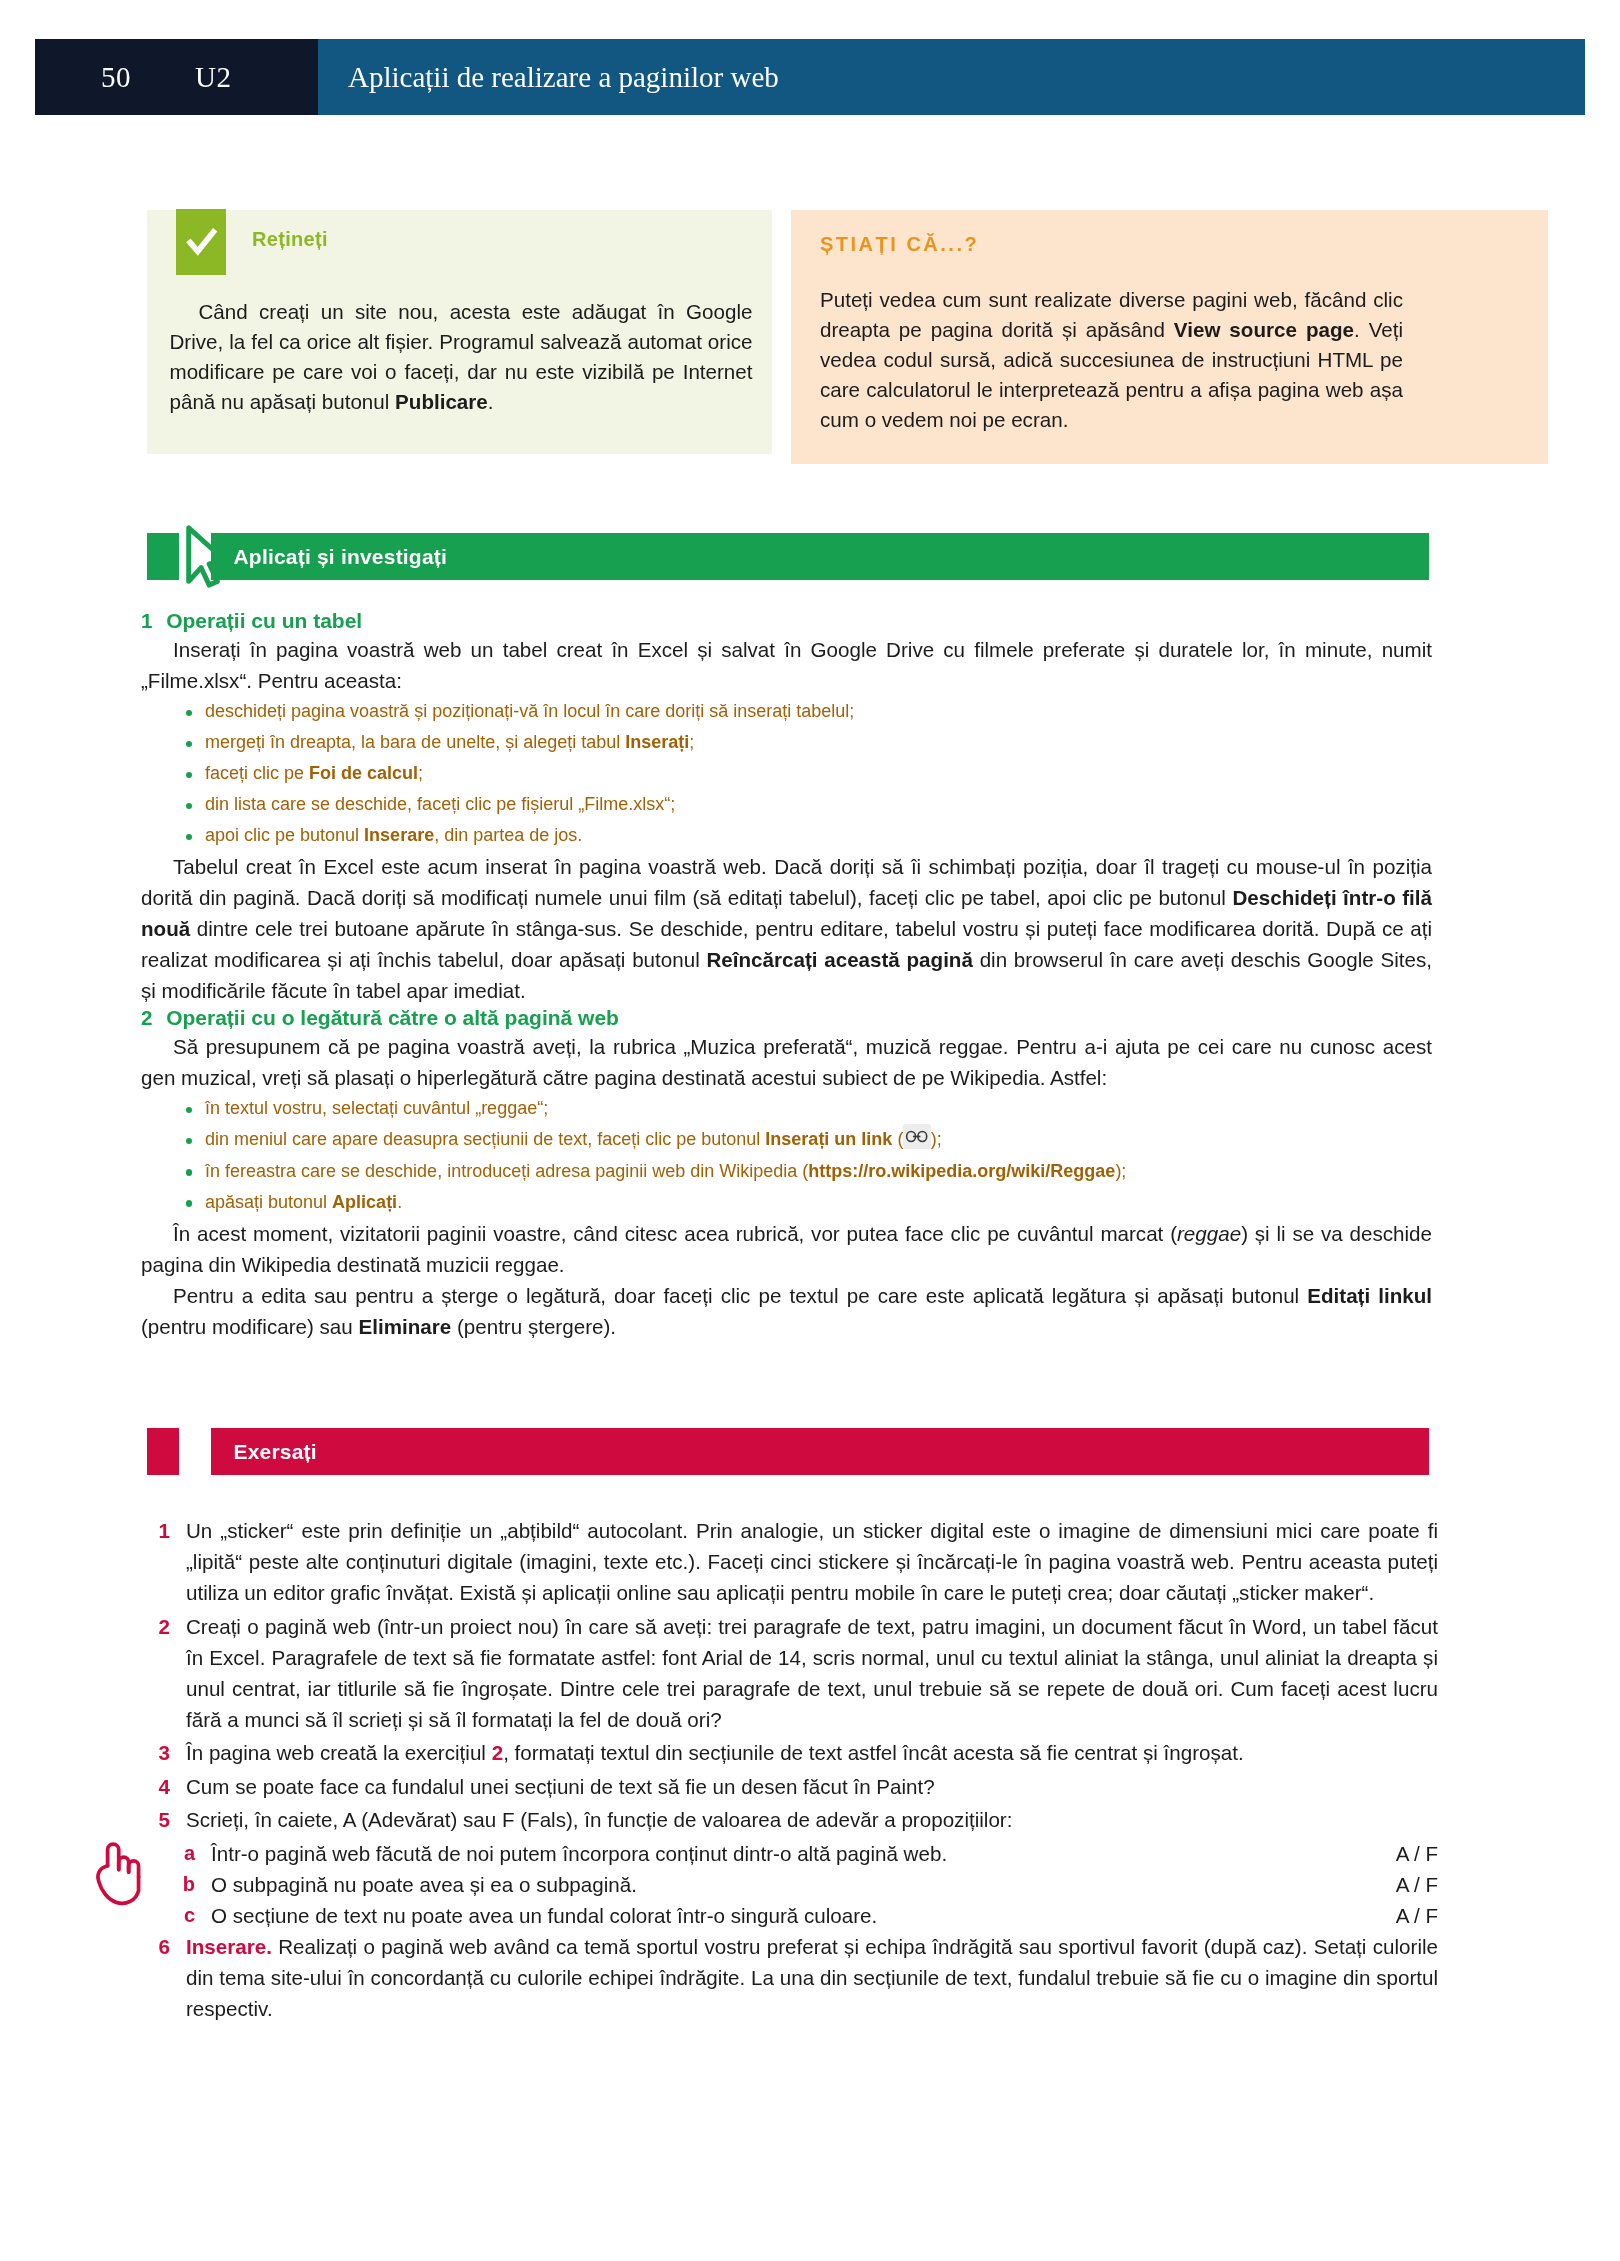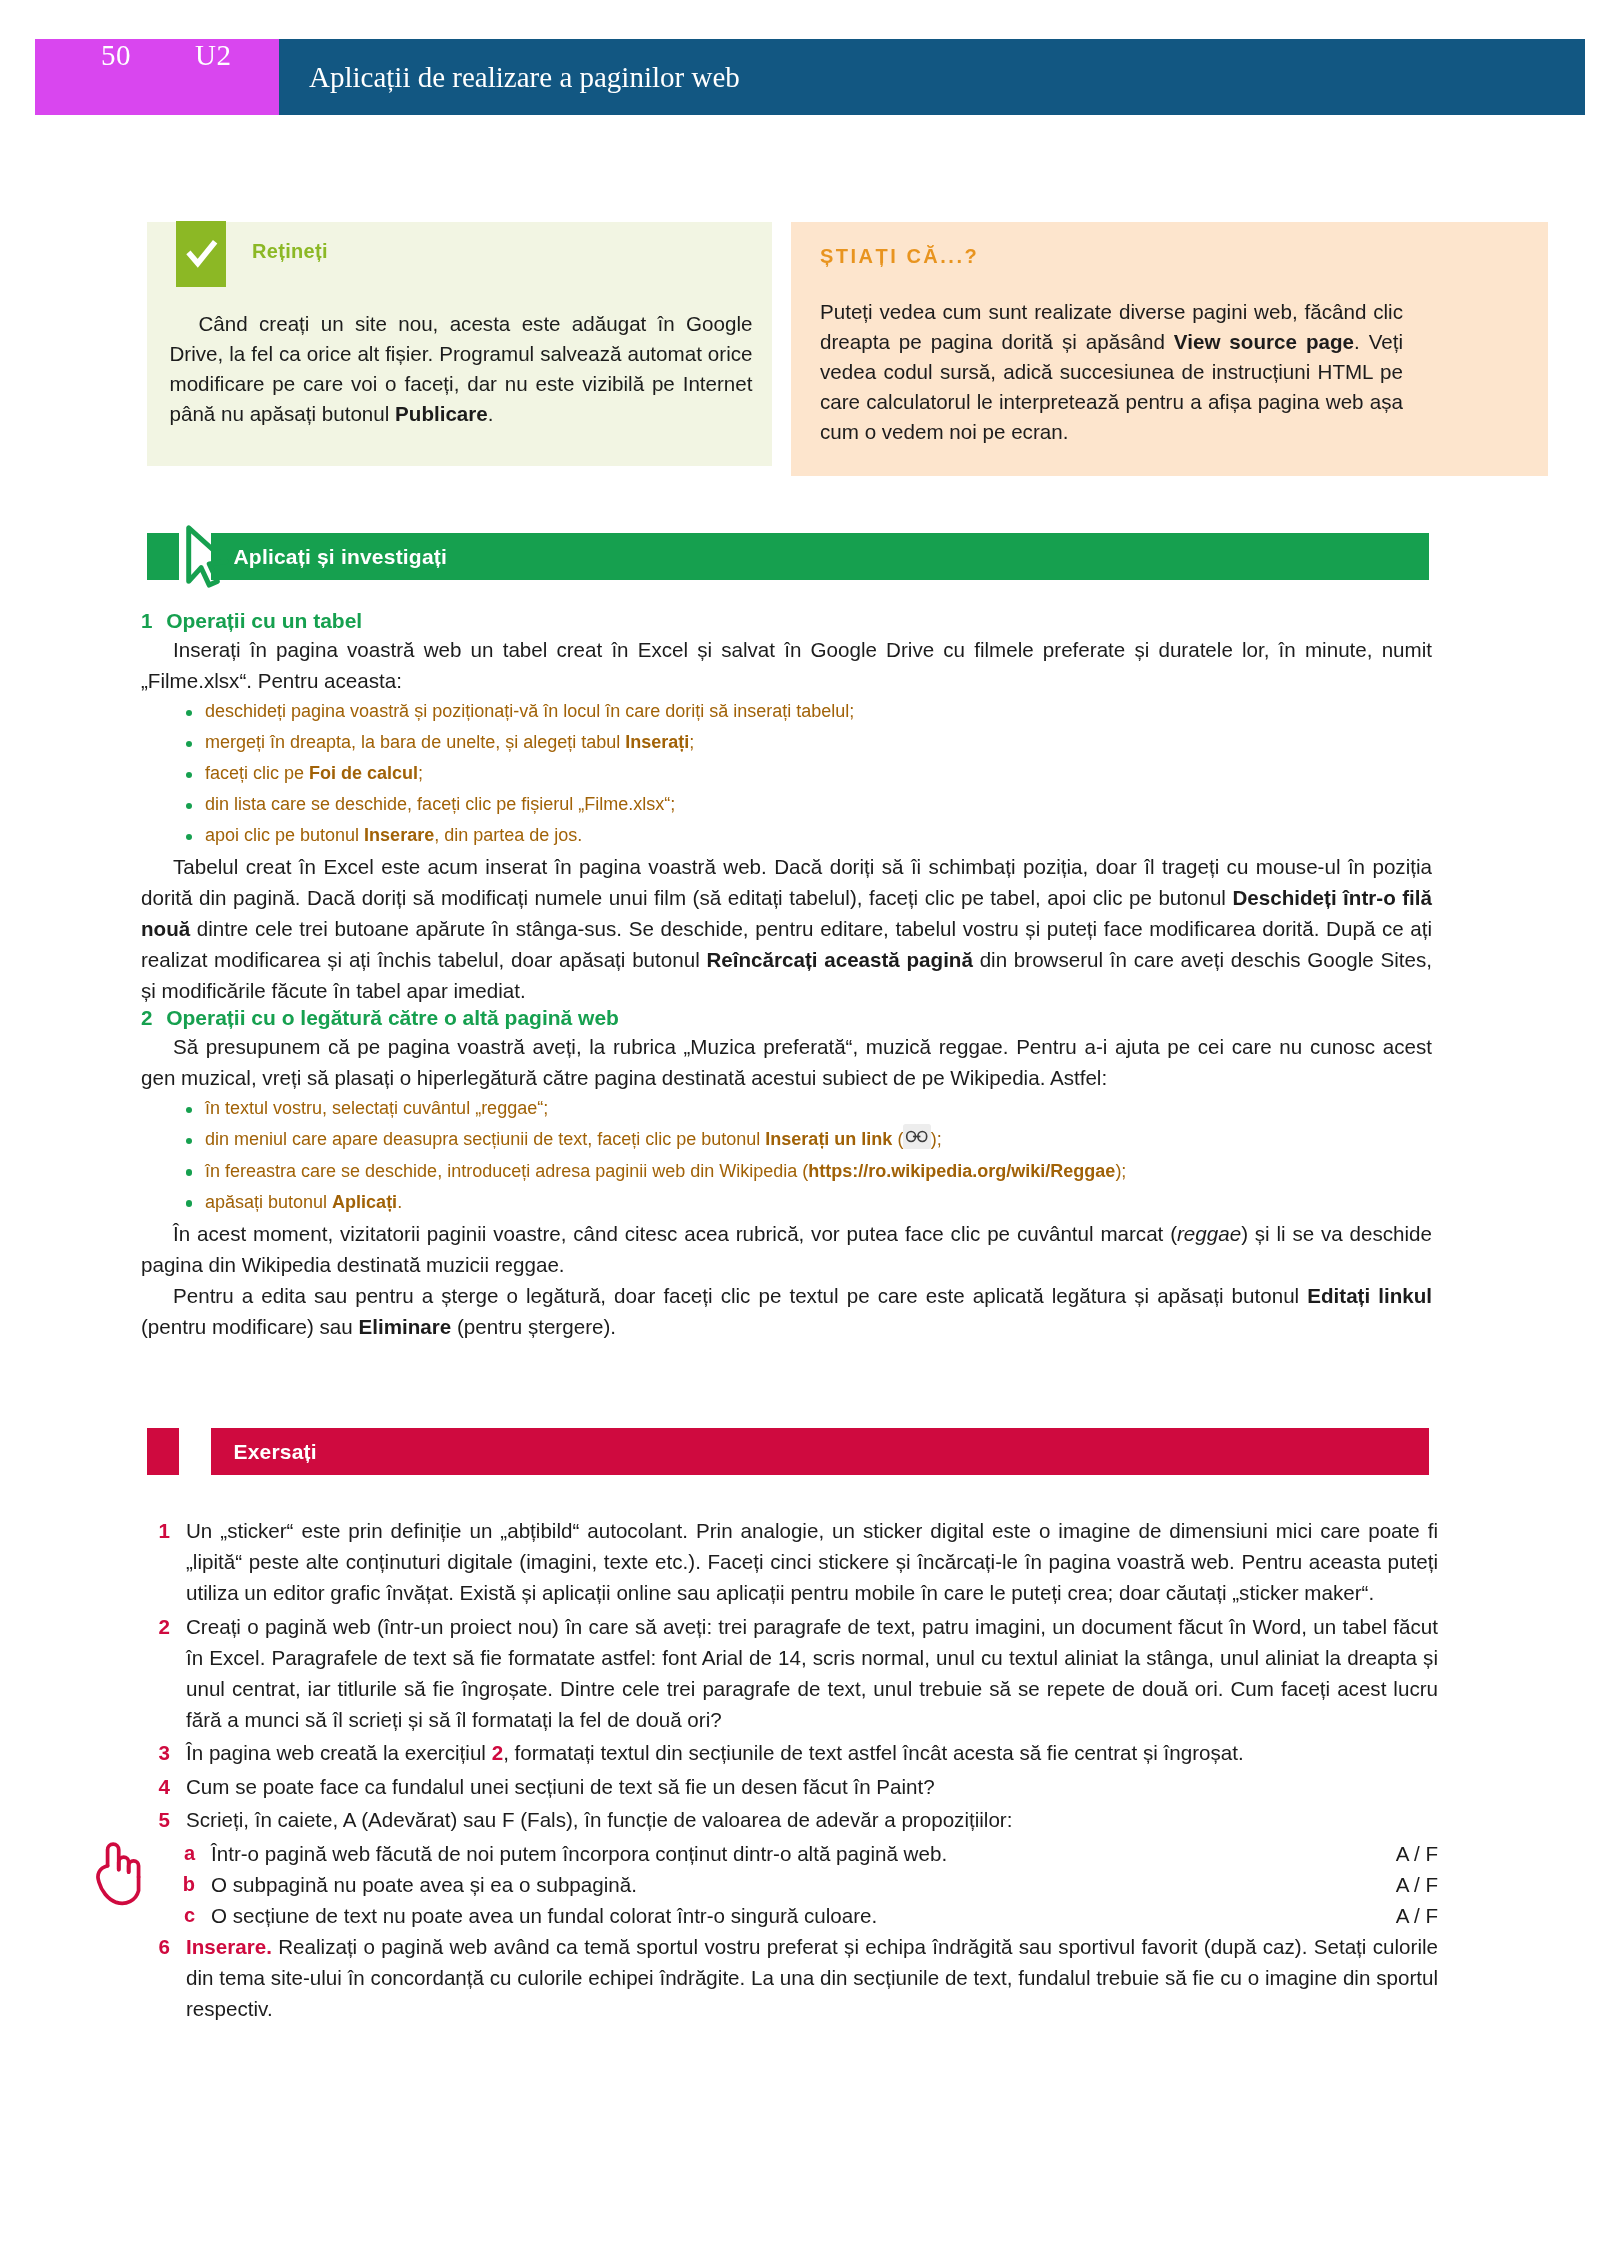--- a/index.html
+++ b/index.html
@@ -6,31 +6,31 @@
   body{
     width:1620px;height:2261px;
     font-family:"Liberation Sans","DejaVu Sans",sans-serif;
     color:#1a1a1a;
     -webkit-font-smoothing:antialiased;
   }
   .page{position:relative;width:1620px;height:2261px;overflow:hidden;background:#fff;}
 
   
   .header{position:absolute;left:35px;top:39px;width:1550px;height:76px;display:flex;}
-  .hdr-dark{background:#d946ef;width:244px;height:100%;display:flex;}
+  .hdr-dark{background:#0f172a;width:283px;height:100%;display:flex;align-items:center;}
   .hdr-light{background:#125782;flex:1;height:100%;display:flex;align-items:center;text-align:right;}
   .hdr-page{color:#ffffff;font-family:"Liberation Serif","DejaVu Serif",serif;
     font-size:29px;letter-spacing:0.6px;margin-left:66px;width:94px;}
   .hdr-unit{color:#ffffff;font-family:"Liberation Serif","DejaVu Serif",serif;
     font-size:29px;letter-spacing:0.6px;}
   .hdr-title{color:#ffffff;font-family:"Liberation Serif","DejaVu Serif",serif;
     font-size:29px;margin-left:30px;}
 
   
-  .boxrow{position:absolute;left:147px;top:222px;width:1282px;height:254px;}
+  .boxrow{position:absolute;left:147px;top:210px;width:1282px;height:254px;}
   .box-retineti{position:absolute;left:0;top:0;width:625px;height:244px;
     background:#f2f5e3;}
   .box-stiati{position:absolute;left:644px;top:0;width:757px;height:254px;
     background:#fde5cd;}
 
   .ret-flag{position:absolute;left:29px;top:-0.6px;width:50px;height:66px;background:#8cb825;
     display:flex;align-items:center;justify-content:center;}
   .ret-check{display:block;}
   .ret-title{position:absolute;left:105px;top:17.5px;font-size:20px;font-weight:bold;
     color:#8cb825;letter-spacing:0.3px;}

